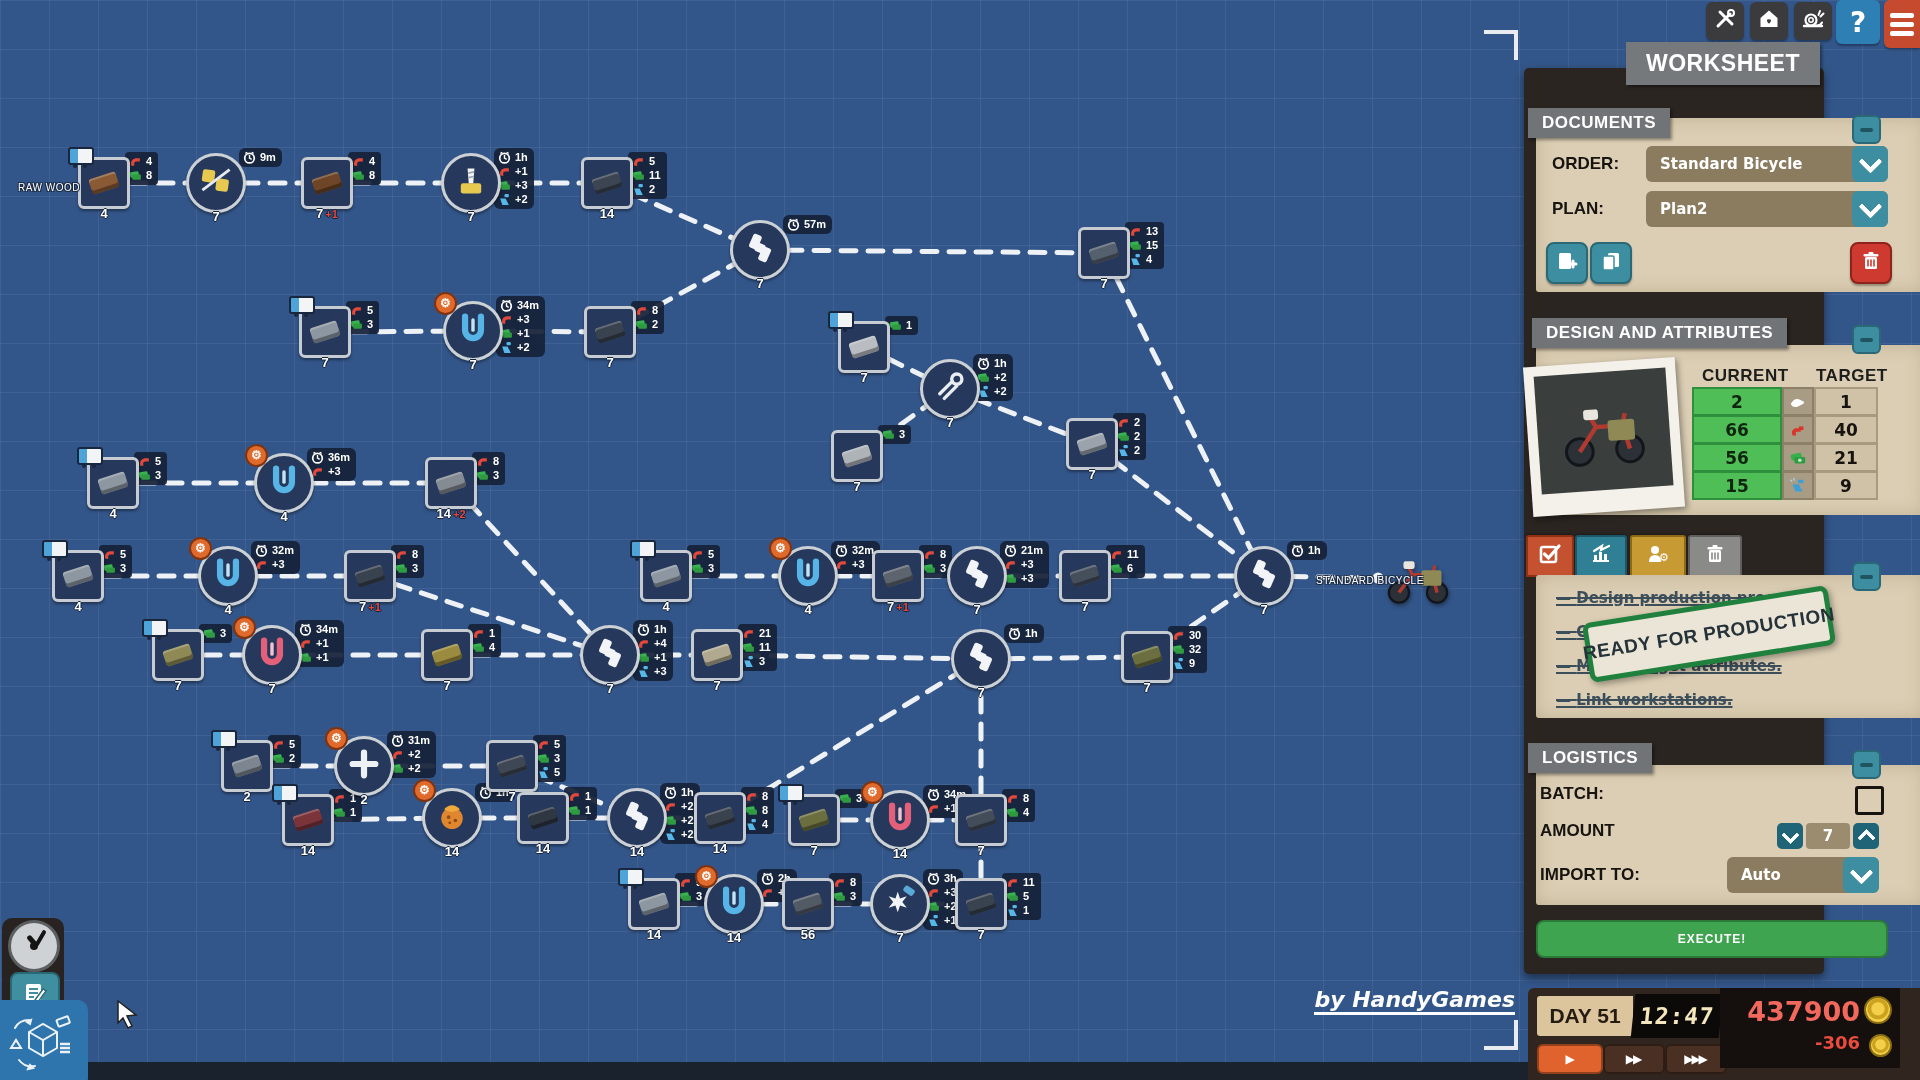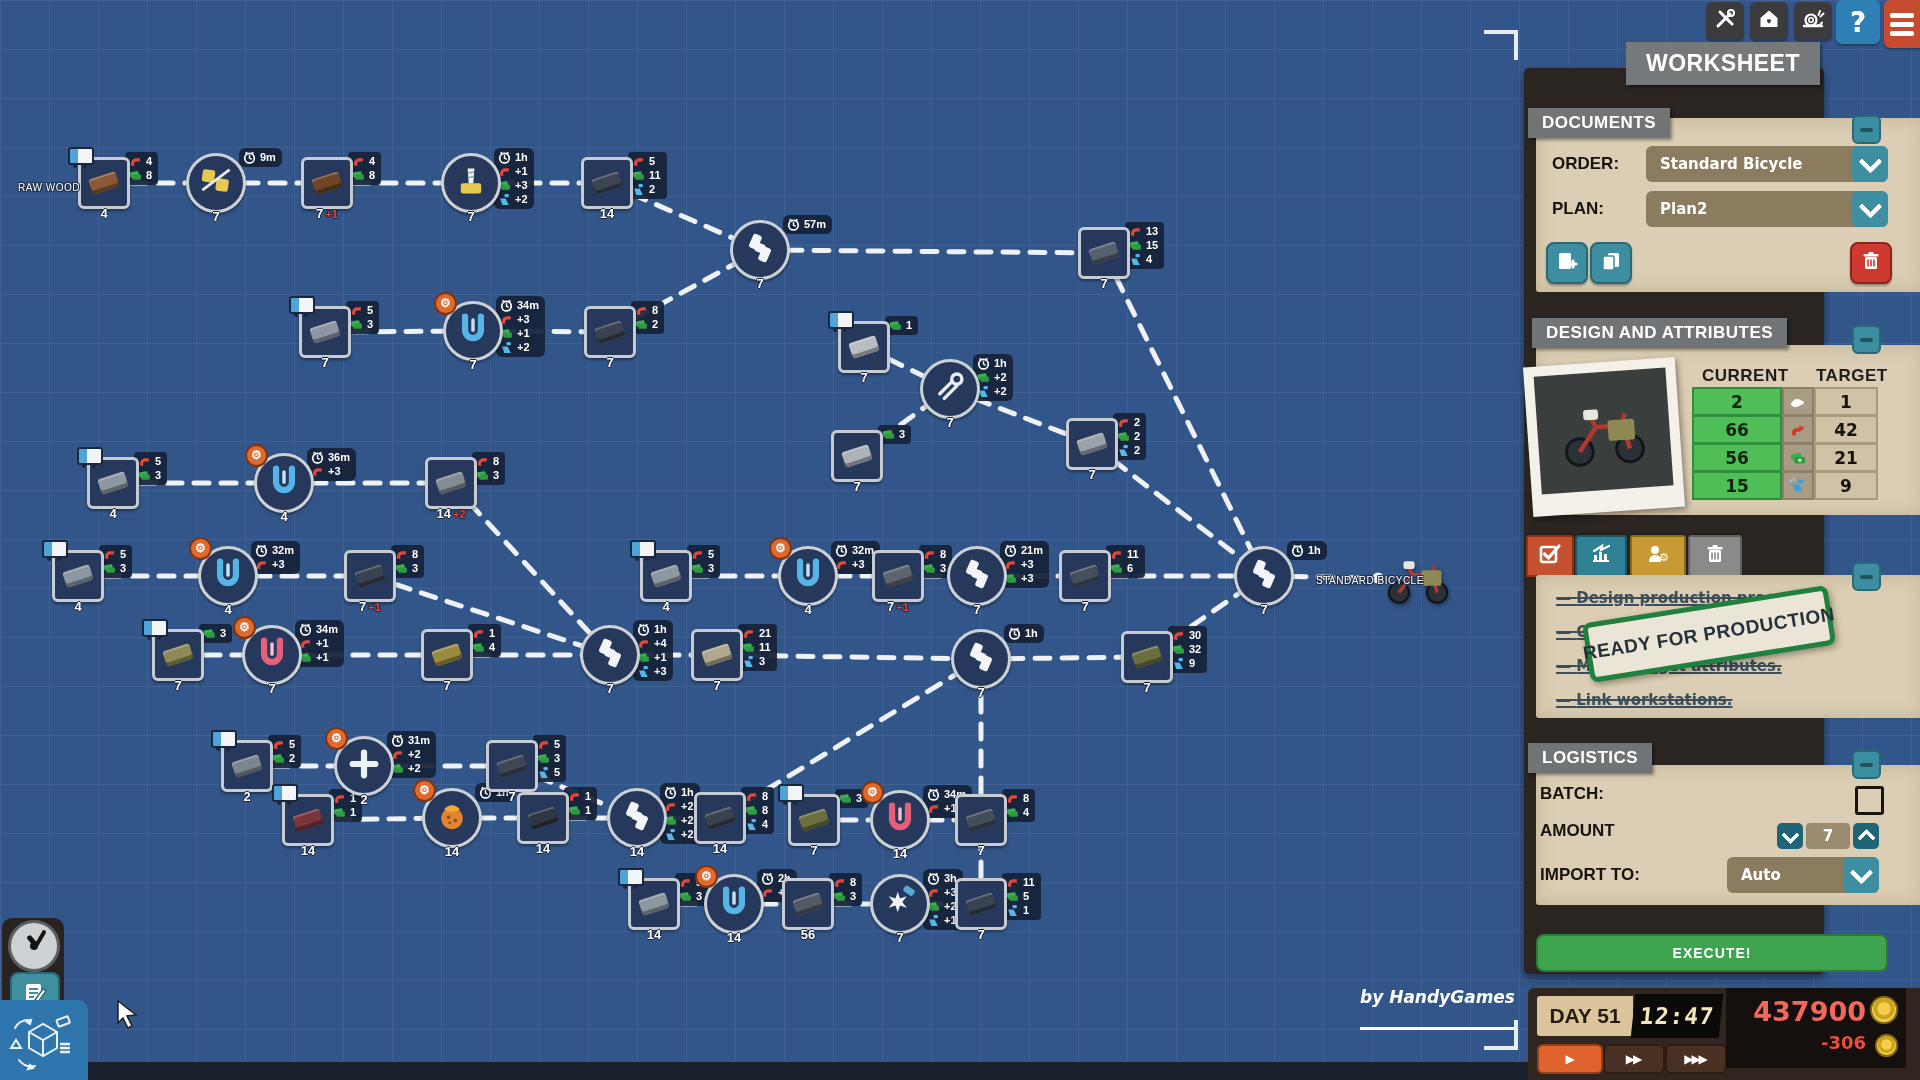--- a/index.html
+++ b/index.html
@@ -49,21 +49,21 @@
   .crnr{position:absolute;width:30px;height:26px;z-index:3;}
   #crnr-top{left:1484px;top:30px;border-top:4px solid #e9edf2;border-right:4px solid #e9edf2;}
   #crnr-bot{left:1484px;top:1020px;border-bottom:4px solid #e9edf2;border-right:4px solid #e9edf2;}
   #cursor{position:absolute;left:116px;top:1000px;z-index:60;}
 
   
   #bp-title{position:absolute;right:405px;top:985px;text-align:right;z-index:2;color:#fdfdfd;}
   #bp-title .t1{font-family:"DejaVu Sans",sans-serif;font-style:italic;font-weight:bold;
     font-size:40px;letter-spacing:1px;}
   #bp-title .t2{font-family:"DejaVu Sans",sans-serif;font-style:italic;font-weight:bold;
-    font-size:17px;margin-top:2px;border-bottom:3px solid #fdfdfd;padding-bottom:20px;display:inline-block;}
+    font-size:22px;margin-top:2px;border-bottom:3px solid #fdfdfd;padding-bottom:0;display:inline-block;}
 
   
   .tbtn{position:absolute;border-radius:6px;display:flex;align-items:center;justify-content:center;
     z-index:20;box-shadow:0 2px 2px rgba(0,0,0,.3);}
   .tbtn svg{width:24px;height:24px;}
   .dark{background:#3b3b3d;}
   #btn-help{background:#2e7fb3;color:#fff;font-size:28px;font-weight:bold;font-family:"DejaVu Sans",sans-serif;}
   #btn-menu{background:#c64a2e;flex-direction:column;gap:4px;border-radius:6px 0 0 6px;}
   #btn-menu i{display:block;width:24px;height:5px;background:#fff;border-radius:2px;}
 
@@ -125,38 +125,38 @@
     background:#dbceb4;border-radius:3px;}
   .stepbtn{position:absolute;width:26px;height:26px;background:#1f6477;border-radius:5px;
     display:flex;align-items:center;justify-content:center;}
   .stepbtn i{width:9px;height:9px;border-left:4px solid #fff;border-bottom:4px solid #fff;display:block;border-radius:1px;}
   .down i{transform:rotate(-45deg) translate(1px,-1px);}
   .up i{transform:rotate(135deg) translate(1px,-1px);}
   #amt-field{position:absolute;left:282px;top:755px;width:44px;height:26px;background:#9b8c70;
     border-radius:4px;color:#fff;font-weight:bold;font-size:15px;display:flex;align-items:center;
     justify-content:center;font-family:"DejaVu Sans",sans-serif;}
   #exec{position:absolute;left:12px;top:852px;width:352px;height:38px;background:#3fa44f;
-    border:2px solid #2c7a38;border-radius:8px;color:#fff;font-weight:bold;font-size:14px;
-    letter-spacing:1px;display:flex;align-items:center;justify-content:center;box-sizing:border-box;margin-top:14px;}
+    border:2px solid #2c7a38;border-radius:8px;color:#fff;font-weight:bold;font-size:12px;
+    letter-spacing:1px;display:flex;align-items:center;justify-content:center;box-sizing:border-box;}
 
   
   #hud{position:absolute;left:1528px;top:988px;width:392px;height:92px;background:#31261f;
     border-radius:6px 0 0 0;z-index:40;}
   #day{position:absolute;left:9px;top:8px;width:96px;height:40px;background:#dcc49c;color:#241b12;
     font-weight:bold;font-size:21px;display:flex;align-items:center;justify-content:center;
     border-radius:3px 0 0 3px;}
   #lcd{position:absolute;left:105px;top:6px;width:88px;height:44px;background:#0c0a08;color:#f5e7bd;
     font-family:"DejaVu Sans Mono",monospace;font-weight:bold;font-size:23px;display:flex;
     align-items:center;justify-content:center;transform:skewX(-6deg);letter-spacing:1px;}
   .spd{position:absolute;top:56px;height:26px;border-radius:6px;color:#fff;font-size:12px;
     display:flex;align-items:center;justify-content:center;letter-spacing:-2px;padding-right:2px;}
   #spd1{left:9px;width:60px;background:#e0622d;border:2px solid #93401c;}
   #spd2{left:75px;width:56px;background:#4a2f23;border:2px solid #2e1d15;}
   #spd3{left:137px;width:56px;background:#4a2f23;border:2px solid #2e1d15;}
-  #money{position:absolute;left:198px;top:0px;width:180px;height:80px;background:#15100e;}
+  #money{position:absolute;left:192px;top:0px;width:180px;height:80px;background:#15100e;}
   .mrow{position:absolute;right:40px;text-align:right;font-weight:bold;font-family:"DejaVu Sans",sans-serif;}
   #cash{top:8px;font-size:27px;color:#f3685c;}
   #delta{top:44px;font-size:18px;color:#ea4c3e;}
   .coin{position:absolute;right:8px;border-radius:50%;border:2px solid #8a6d10;
     background:radial-gradient(circle at 50% 45%, #f4d04a 0 34%, #caa21d 40% 56%, #f4d04a 62%);}
   #coin1{top:8px;width:24px;height:24px;}
   #coin2{top:46px;width:19px;height:19px;}
 
   
   #dock{position:absolute;left:2px;top:918px;width:62px;height:162px;background:#282220;
@@ -1826,21 +1826,21 @@
     </div>
   <div class="acell tar" style="top:319px">1</div>
 
   <div class="acell cur" style="top:347px">66</div>
   <div class="acell ico" style="top:347px">
       <svg viewBox="0 0 20 20">
         <path d="M4 16 q-2.5 -6 3 -8 h6 v4 h-4 q-2.5 0 -1 4 z" fill="#d8352b"></path>
         <rect x="11" y="6" width="5" height="4" fill="#d8352b"></rect>
       </svg>
     </div>
-  <div class="acell tar" style="top:347px">42</div>
+  <div class="acell tar" style="top:347px">40</div>
 
   <div class="acell cur" style="top:375px">56</div>
   <div class="acell ico" style="top:375px">
       <svg viewBox="0 0 20 20">
         <rect x="2" y="5" width="12" height="7" rx="1.5" fill="#35b04a" transform="rotate(-12 8 8)"></rect>
         <rect x="6" y="9" width="12" height="7" rx="1.5" fill="#2e9b41"></rect>
         <circle cx="12" cy="12.5" r="2" fill="#bfe8c6"></circle>
       </svg>
     </div>
   <div class="acell tar" style="top:375px">21</div>

